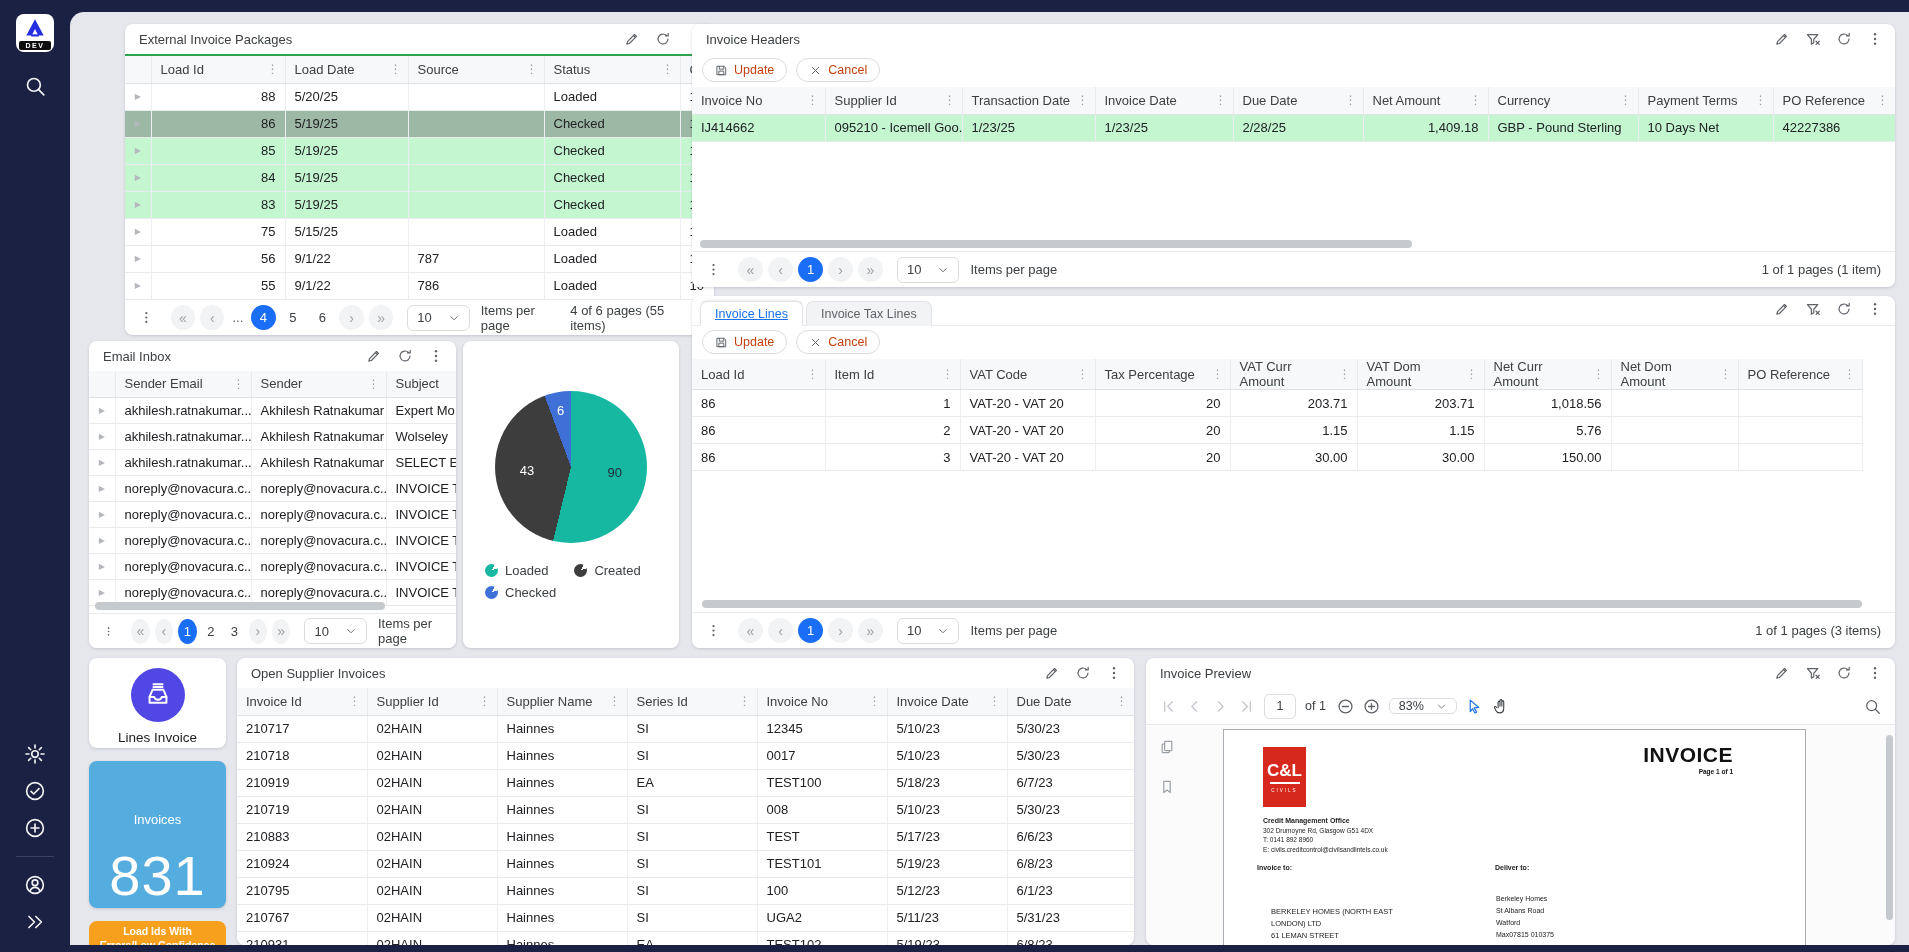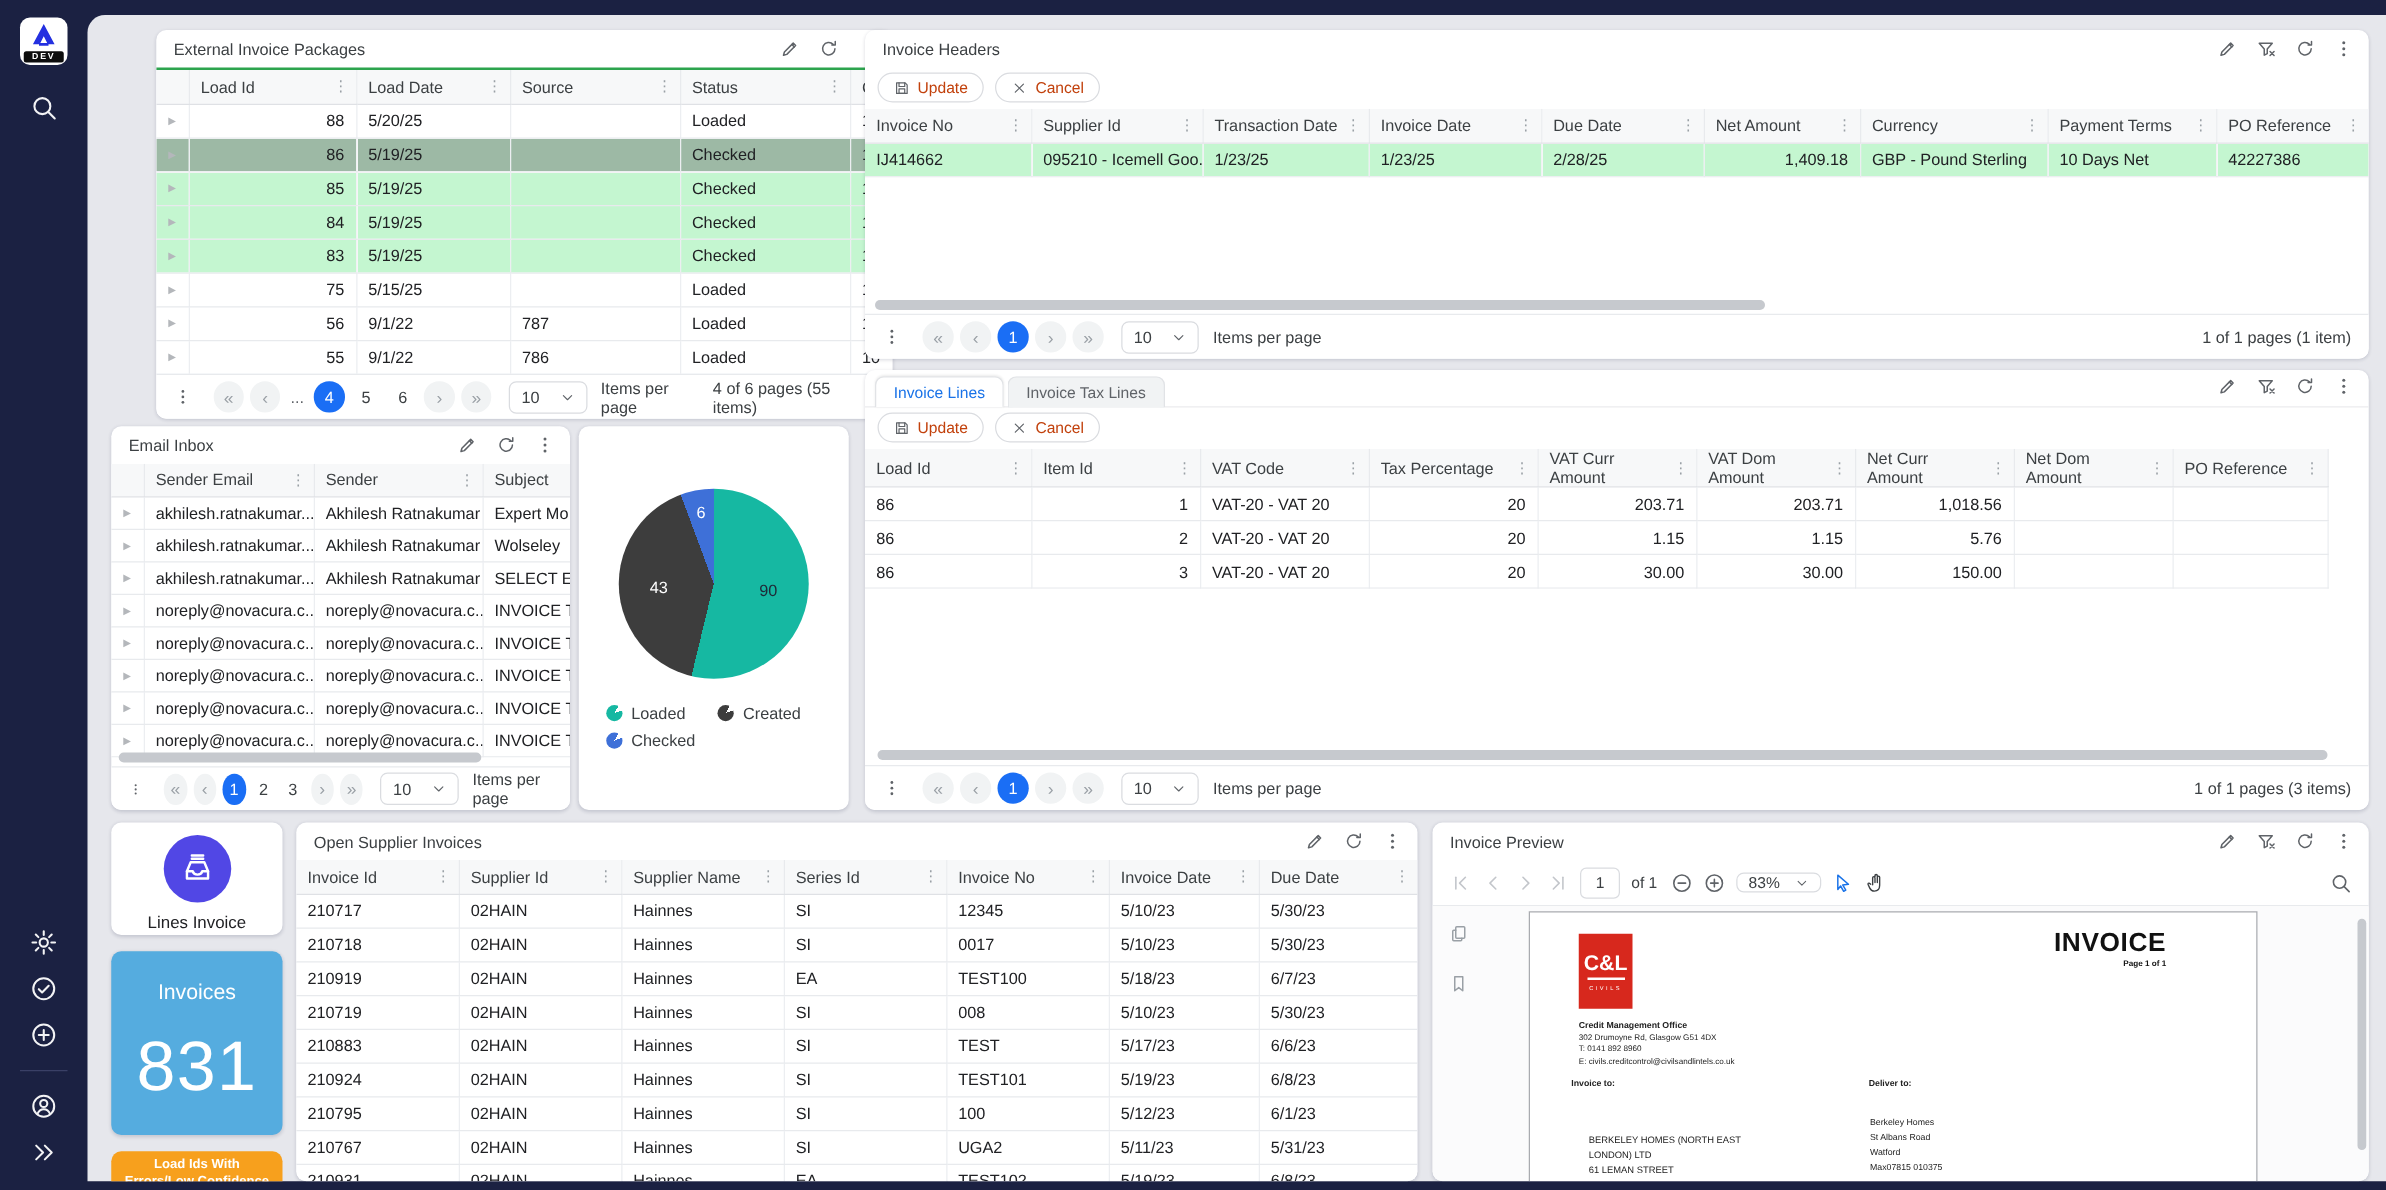--- a/index.html
+++ b/index.html
@@ -49,38 +49,38 @@
   .pg-lbl{margin-left:6px;color:#3c4043;}
   .pg-info{margin-left:auto;color:#3c4043;}
   
   .btnrow{display:flex;gap:9px;padding:4px 10px 5px;}
   .pill{height:24px;border:1px solid #dadce0;border-radius:13px;background:#fff;display:flex;align-items:center;gap:6px;padding:0 12px;font-size:12.5px;color:#c2410c;cursor:pointer;}
   .pill .icn{width:13px;height:13px;color:#5f6368;}
   
   .tabsrow{display:flex;align-items:flex-end;justify-content:space-between;height:30px;padding:3px 12px 0 8px;border-bottom:1px solid #ececee;}
   .tabs{display:flex;gap:3px;align-items:flex-end;}
   .tab{height:25px;padding:0 14px;display:flex;align-items:center;font-size:12.5px;border:1px solid #e1e3e6;border-bottom:none;border-radius:7px 7px 0 0;background:#f1f3f4;color:#5f6368;cursor:pointer;margin-bottom:-1px;}
-  .tab.active{background:#fff;color:#1a73e8;border-bottom:1px solid #fff;box-shadow:0 -1px 2px rgba(0,0,0,.08);}
+  .tab.active{background:#fff;color:#1a73e8;border-bottom:1px solid #fff;box-shadow:0 -1px 2px rgba(0,0,0,.08);text-decoration:underline;}
   .tabsrow .head-icons{margin-bottom:8px;}
   
   .hscroll{position:absolute;height:8px;border-radius:4px;background:#c6c9ce;cursor:pointer;}
   .vscroll{position:absolute;width:7px;border-radius:4px;background:#c6c9ce;cursor:pointer;}
   
   .pie{position:absolute;left:32px;top:50px;width:152px;height:152px;border-radius:50%;}
   .pie-label{position:absolute;transform:translate(-50%,-50%);font-size:13px;}
   .legend{position:absolute;left:22px;top:222px;width:178px;display:flex;flex-wrap:wrap;column-gap:26px;row-gap:7px;font-size:13px;color:#3c4043;}
   .legend-item{display:flex;align-items:center;gap:7px;}
   .legend-dot{width:13px;height:13px;border-radius:50%;}
   
   .load-card{display:flex;flex-direction:column;align-items:center;padding-top:10px;}
   .load-circle{width:54px;height:54px;border-radius:50%;background:#5147e5;display:flex;align-items:center;justify-content:center;color:#fff;cursor:pointer;}
   .load-circle svg{width:26px;height:26px;}
   .load-label{margin-top:8px;font-size:13.5px;color:#202124;}
   .inv-card{background:#55acdf;color:#fff;text-align:center;}
-  .inv-title{font-size:17px;padding-top:23px;}
+  .inv-title{font-size:13px;padding-top:23px;margin-top:28px;}
   .inv-count{font-size:56px;font-weight:400;margin-top:16px;letter-spacing:1px;}
   .orange-btn{position:absolute;background:#f7a01d;border-radius:8px;color:#fff;font-weight:700;font-size:10.5px;text-align:center;padding:4px 8px;line-height:1.3;cursor:pointer;}
   
   .ptool{height:37px;border-bottom:1px solid #e8eaed;display:flex;align-items:center;gap:9px;padding:0 14px;}
   .ptool .icn{width:17px;height:17px;}
   .nav-ic{color:#c3c6cb;cursor:pointer;}
   .tool-ic{color:#5f6368;cursor:pointer;}
   .pageinput{width:32px;height:25px;border:1px solid #dadce0;border-radius:5px;text-align:center;font-size:12.5px;color:#3c4043;font-family:"Liberation Sans",sans-serif;}
   .ofl{font-size:12.5px;color:#3c4043;margin-right:2px;}
   .zoomsel{height:16px;border:1px solid #dadce0;border-radius:6px;display:flex;align-items:center;padding:0 9px;gap:12px;font-size:12.5px;color:#3c4043;cursor:pointer;}

